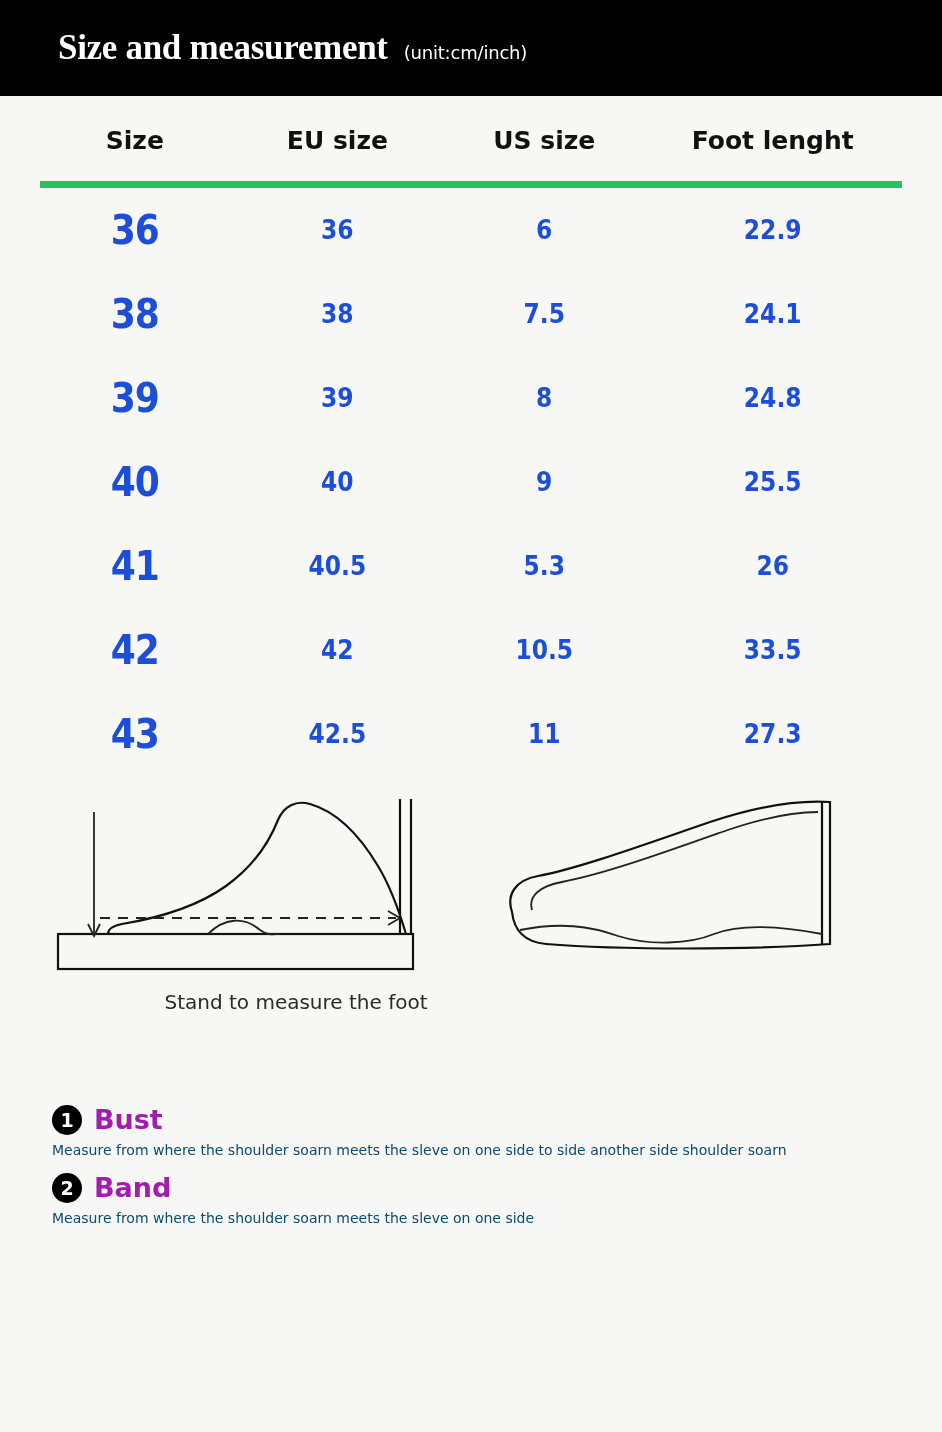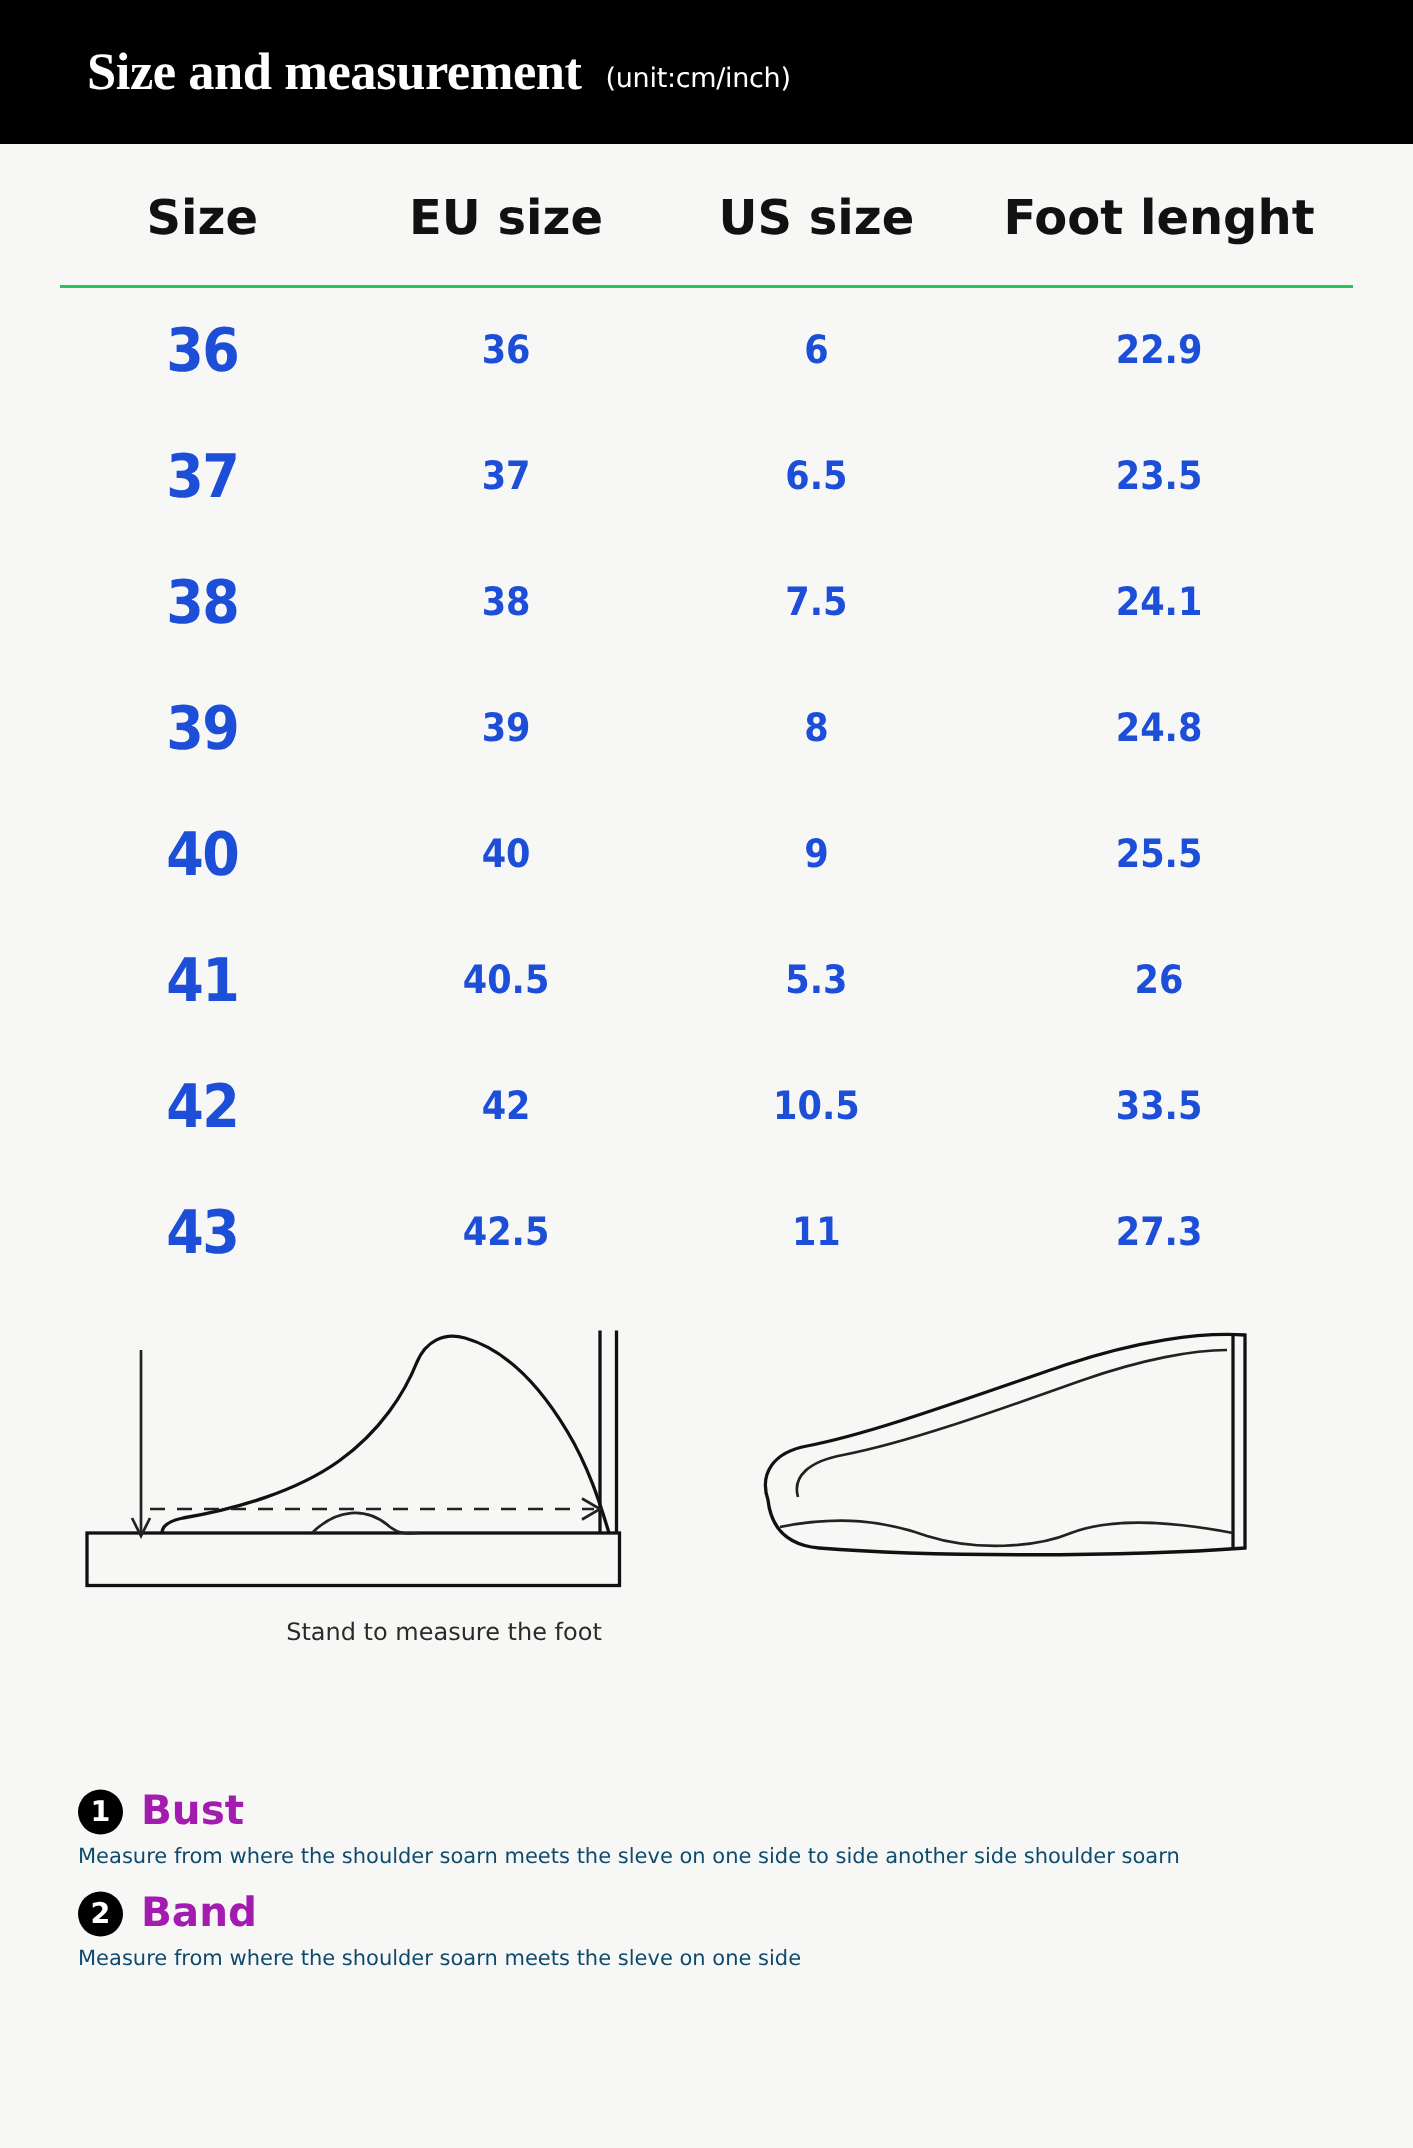--- a/index.html
+++ b/index.html
@@ -53,24 +53,24 @@
   .table-wrap {
     padding: 0 40px;
     box-sizing: border-box;
   }
   table.size-table {
     width: 100%;
     border-collapse: collapse;
     table-layout: fixed;
   }
   table.size-table thead th {
-    font-size: 32px;
+    font-size: 25px;
     font-weight: 700;
     padding: 30px 0 26px 0;
-    border-bottom: 2px solid #22c55e;
+    border-bottom: 7px solid #22c55e;
     text-align: center;
     color: #111111;
   }
   table.size-table tbody td {
     text-align: center;
     padding: 0;
     height: 84px;
     vertical-align: middle;
     color: #1d4ed8;
     font-weight: 700;
@@ -97,21 +97,21 @@
     margin-top: 18px;
   }
   .diagram {
     position: absolute;
     top: 0;
   }
   .diagram.left { left: 48px; }
   .diagram.right { left: 500px; }
 
   .caption {
-    font-size: 16px;
+    font-size: 20px;
     color: #2a2a2a;
     text-align: center;
     font-family: "DejaVu Sans", sans-serif;
     font-weight: 400;
   }
   .cap-left {
     position: absolute;
     left: 48px;
     top: 196px;
     width: 400px;
@@ -189,26 +189,20 @@
         </tr>
       </thead>
       <tbody>
         <tr>
           <td class="c-size">36</td>
           <td class="c-eu">36</td>
           <td class="c-us">6</td>
           <td class="c-foot">22.9</td>
         </tr>
         <tr>
-          <td class="c-size">37</td>
-          <td class="c-eu">37</td>
-          <td class="c-us">6.5</td>
-          <td class="c-foot">23.5</td>
-        </tr>
-        <tr>
           <td class="c-size">38</td>
           <td class="c-eu">38</td>
           <td class="c-us">7.5</td>
           <td class="c-foot">24.1</td>
         </tr>
         <tr>
           <td class="c-size">39</td>
           <td class="c-eu">39</td>
           <td class="c-us">8</td>
           <td class="c-foot">24.8</td>

